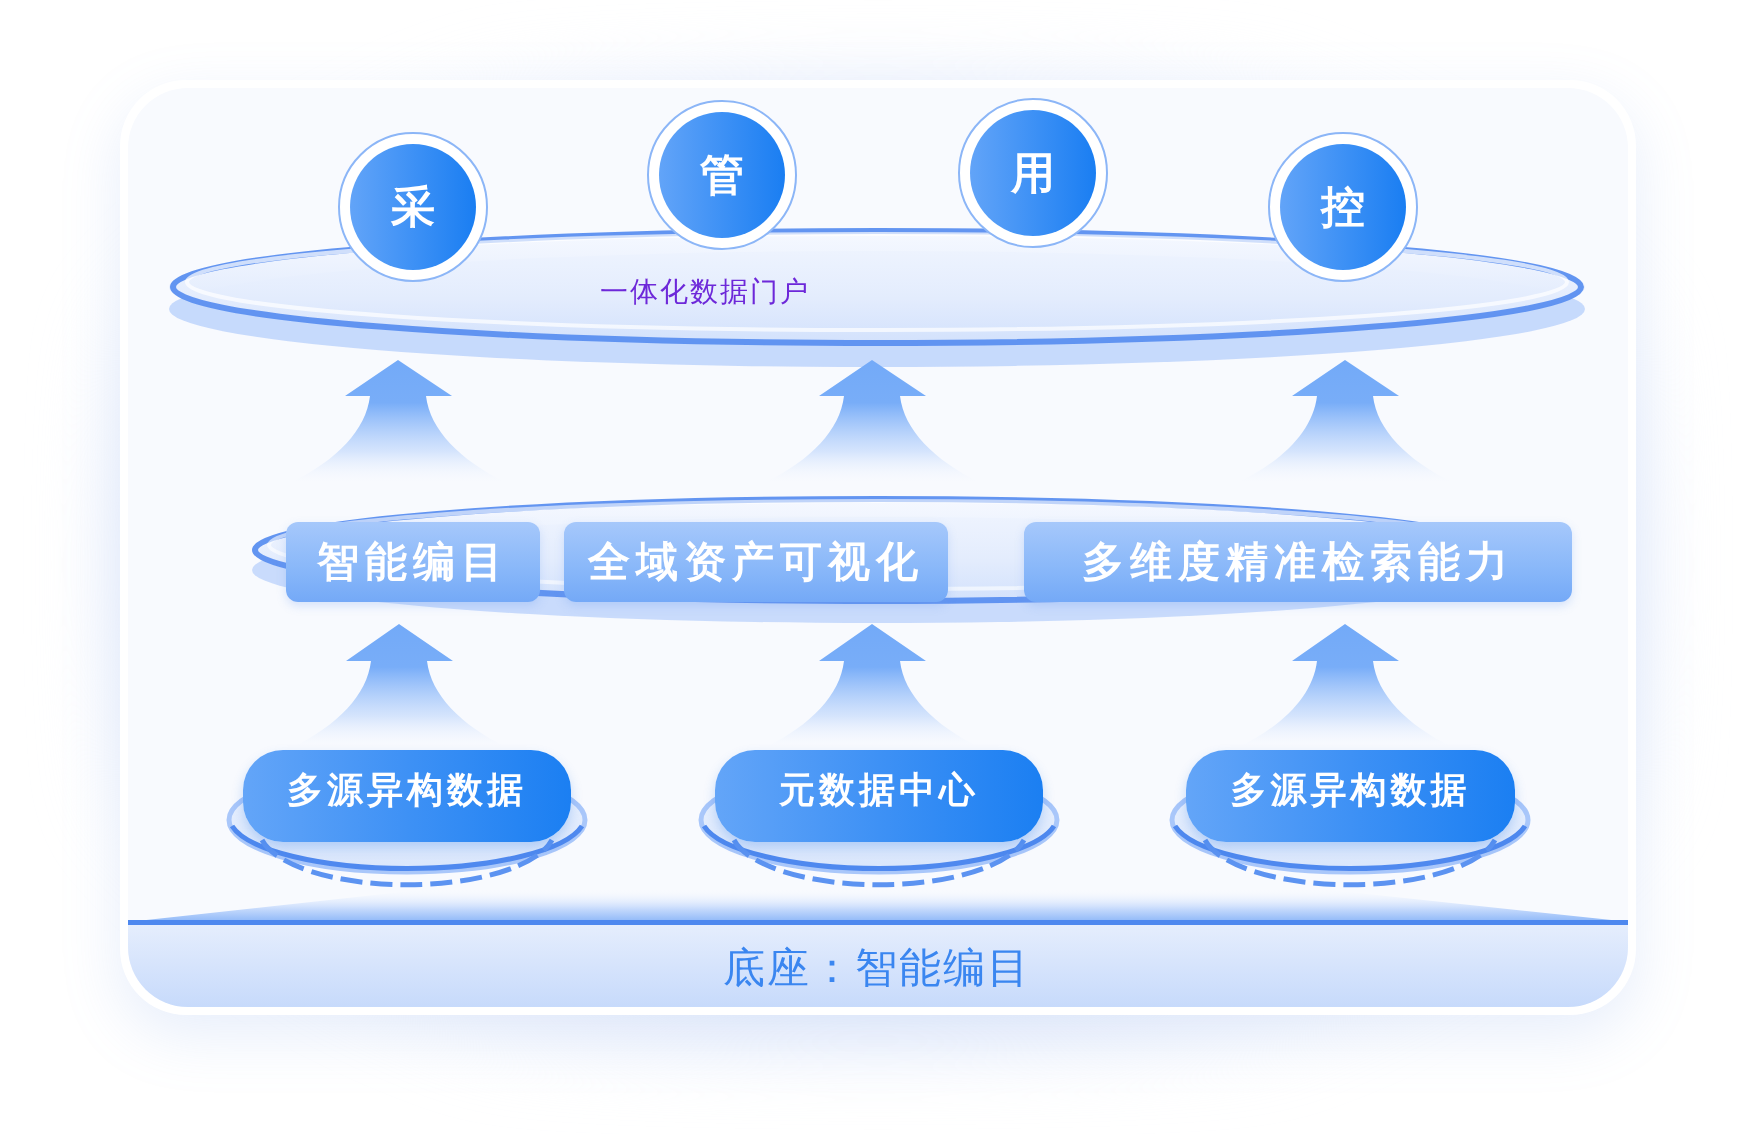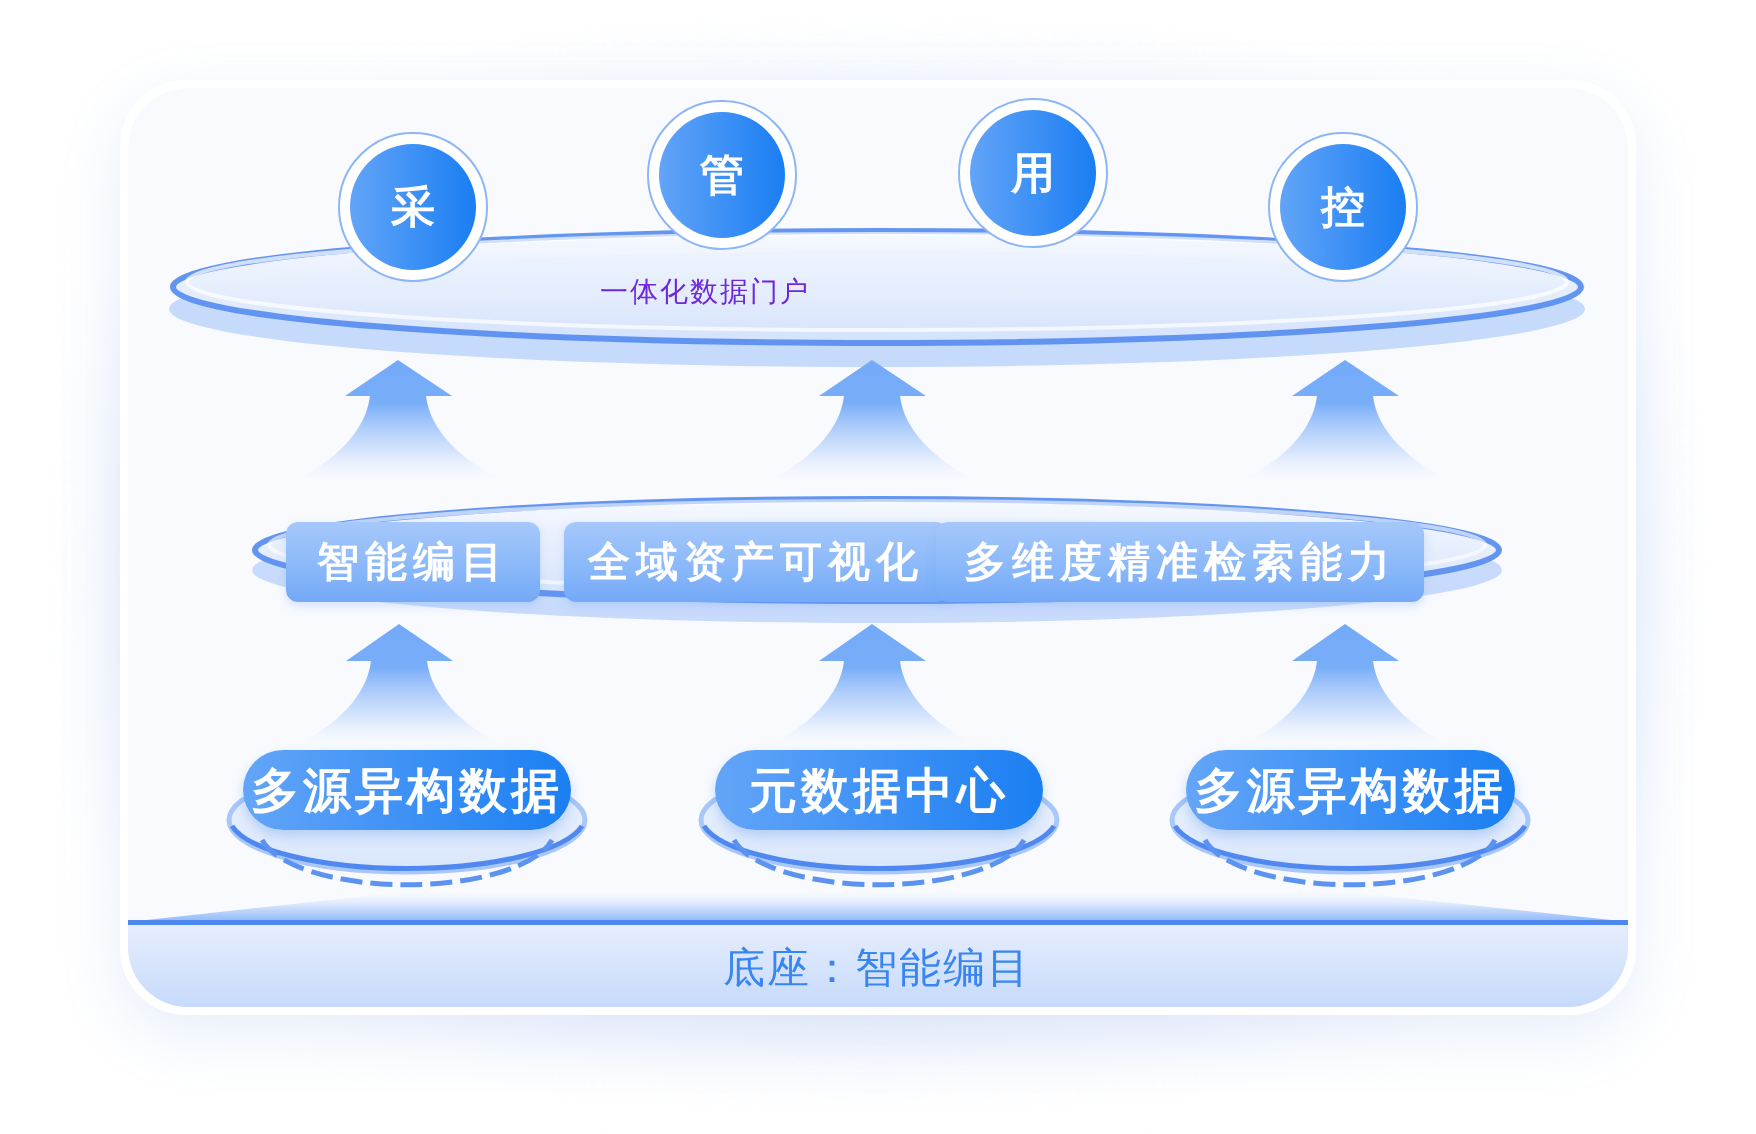--- a/index.html
+++ b/index.html
@@ -42,23 +42,23 @@
     }
     .feature-box {
       position: absolute; top: 486px; height: 80px; border-radius: 12px;
       background: linear-gradient(180deg, #a6c8fb 0%, #88b7f9 60%, #74a9f7 100%);
       color: #fff; font-size: 42px; font-weight: bold; line-height: 80px;
       text-align: center; letter-spacing: 6px;
       box-shadow: 0 4px 10px rgba(110,160,240,0.25);
       margin-top: 36px;
     }
     .pill {
-      position: absolute; top: 750px; height: 80px; border-radius: 40px;
+      position: absolute; top: 750px; height: 92px; border-radius: 40px;
       background: linear-gradient(90deg, #63a5f8 0%, #3e91f5 50%, #1b7ff2 100%);
-      color: #fff; font-size: 48px; font-weight: bold; line-height: 80px;
+      color: #fff; font-size: 36px; font-weight: bold; line-height: 80px;
       text-align: center; letter-spacing: 4px;
       box-shadow: 0 6px 12px rgba(40,120,230,0.25);
     }
     .base-title {
       position: absolute; left: 600px; width: 554px; top: 940px; height: 56px;
       text-align: center; font-size: 42px; line-height: 56px; color: #3a86f0;
       letter-spacing: 2px;
     }
   </style>
 </head>
@@ -160,19 +160,19 @@
   <div class="inner">用</div>
 </div>
 <div class="circle" style="left:1268px; top:132px;">
   <div class="inner">控</div>
 </div>
 
 <div class="portal-title">一体化数据门户</div>
 
 <div class="feature-box" style="left:286px; width:254px;">智能编目</div>
 <div class="feature-box" style="left:564px; width:384px;">全域资产可视化</div>
-<div class="feature-box" style="left:936px; width:488px;">多维度精准检索能力</div>
+<div class="feature-box" style="left:1024px; width:548px;">多维度精准检索能力</div>
 
 <div class="pill" style="left:243px; width:328px;">多源异构数据</div>
 <div class="pill" style="left:715px; width:328px;">元数据中心</div>
 <div class="pill" style="left:1186px; width:329px;">多源异构数据</div>
 
 <div class="base-title">底座：智能编目</div>
 
 </body></html>

